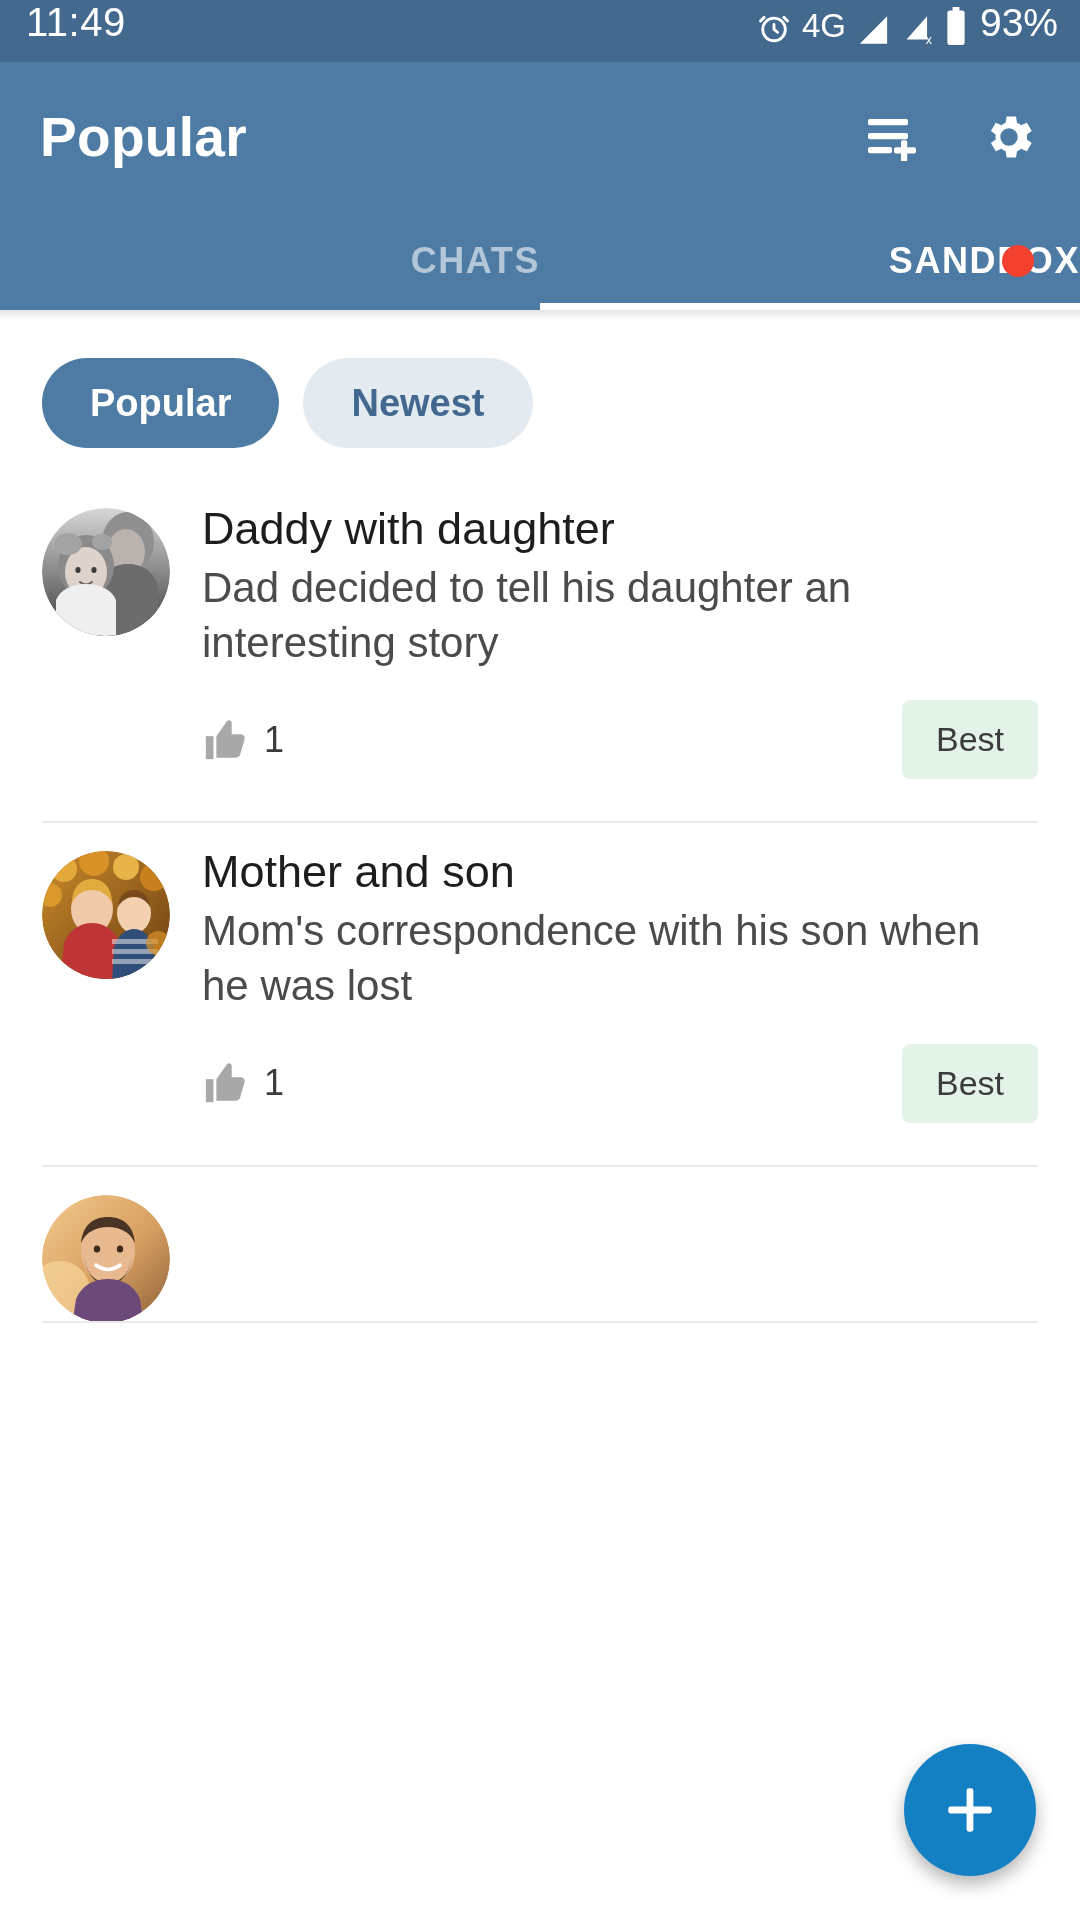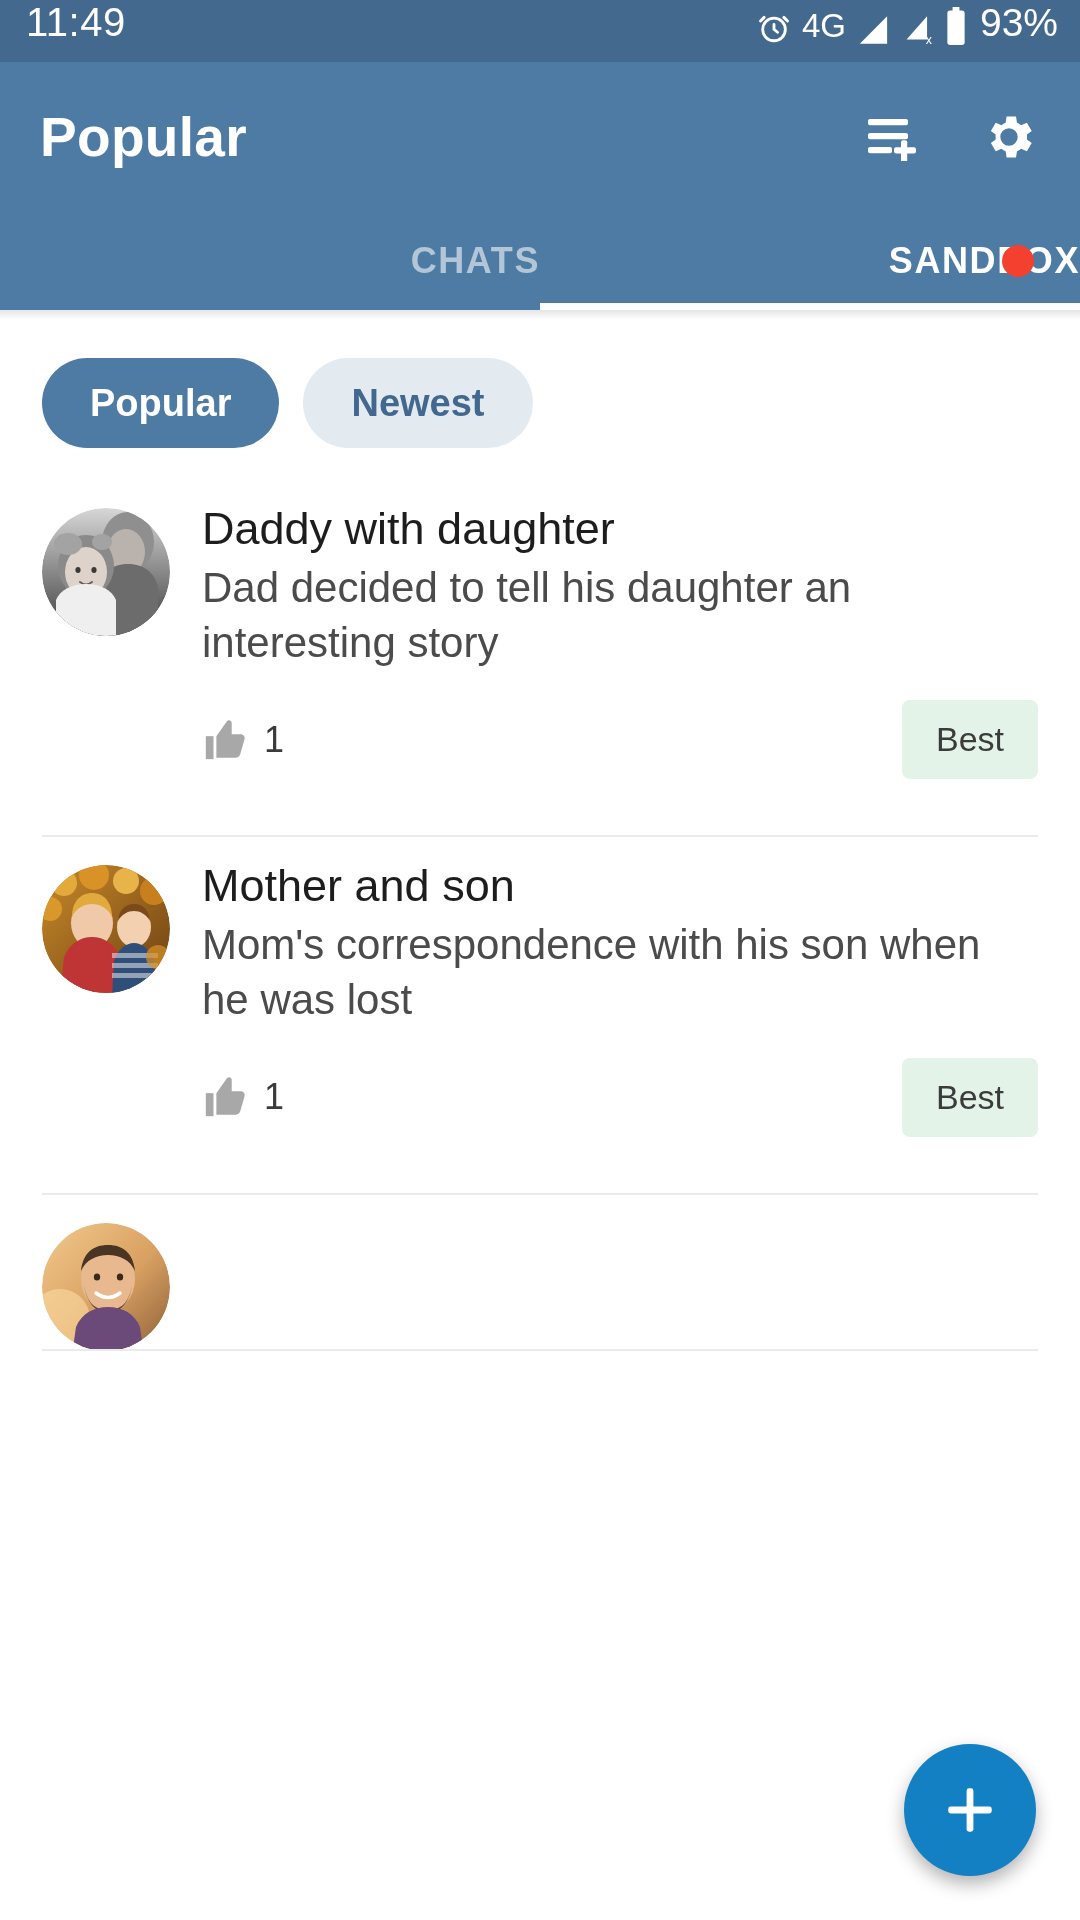--- a/index.html
+++ b/index.html
@@ -145,21 +145,21 @@
     width:128px; height:128px;
     border-radius:50%;
     flex:0 0 128px;
     margin-right:32px;
     margin-top:6px;
     overflow:hidden;
     position:relative;
   }
   .avatar svg { display:block; width:100%; height:100%; }
 
-  .item-body { flex:1; padding-bottom:32px; }
+  .item-body { flex:1; padding-bottom:18px; }
   .item-title {
     font-size:45px;
     color:#1d1d1d;
     font-weight:400;
     line-height:1.18;
     margin-bottom:6px;
     display:flex;
     align-items:center;
     gap:12px;
   }

